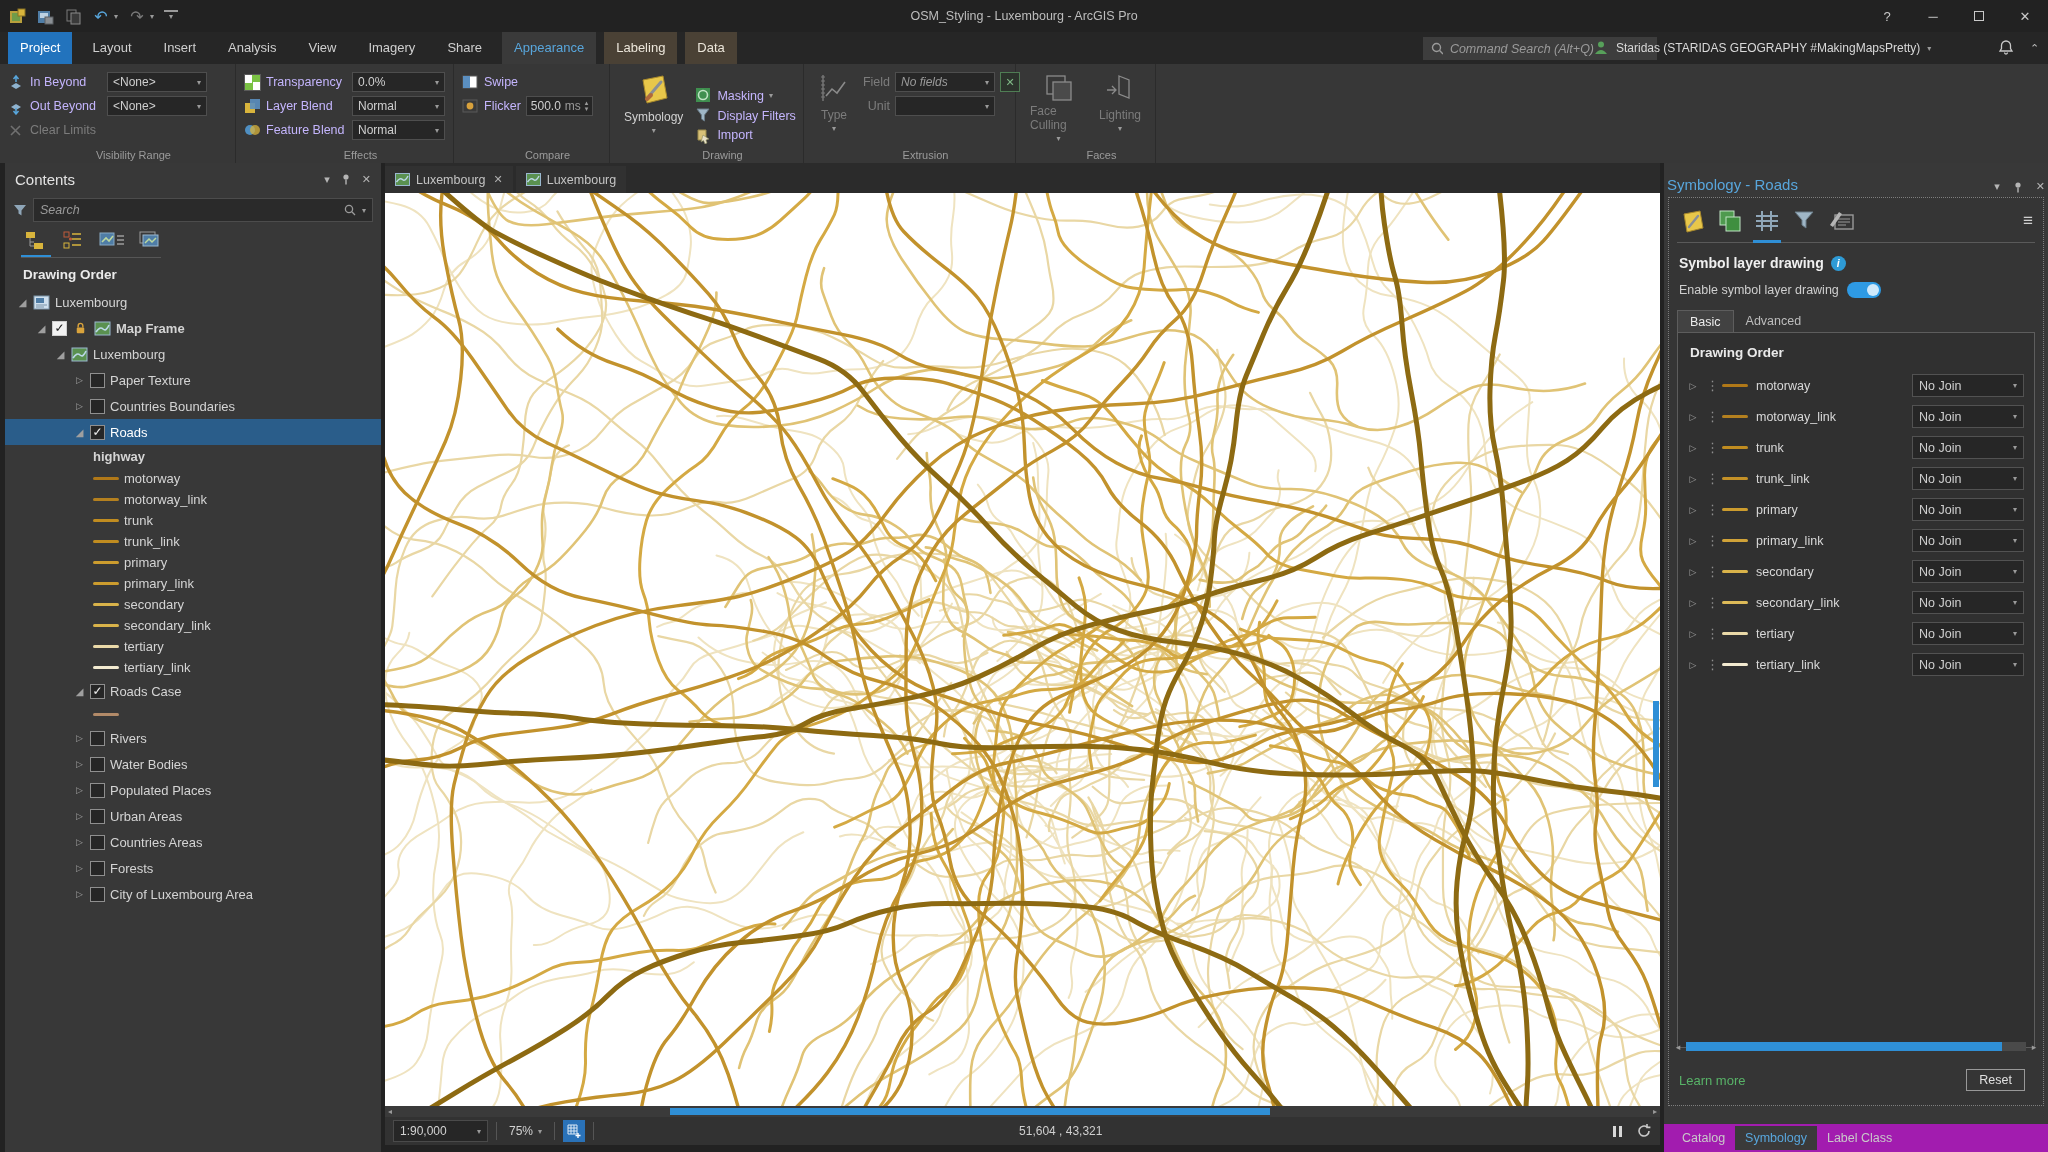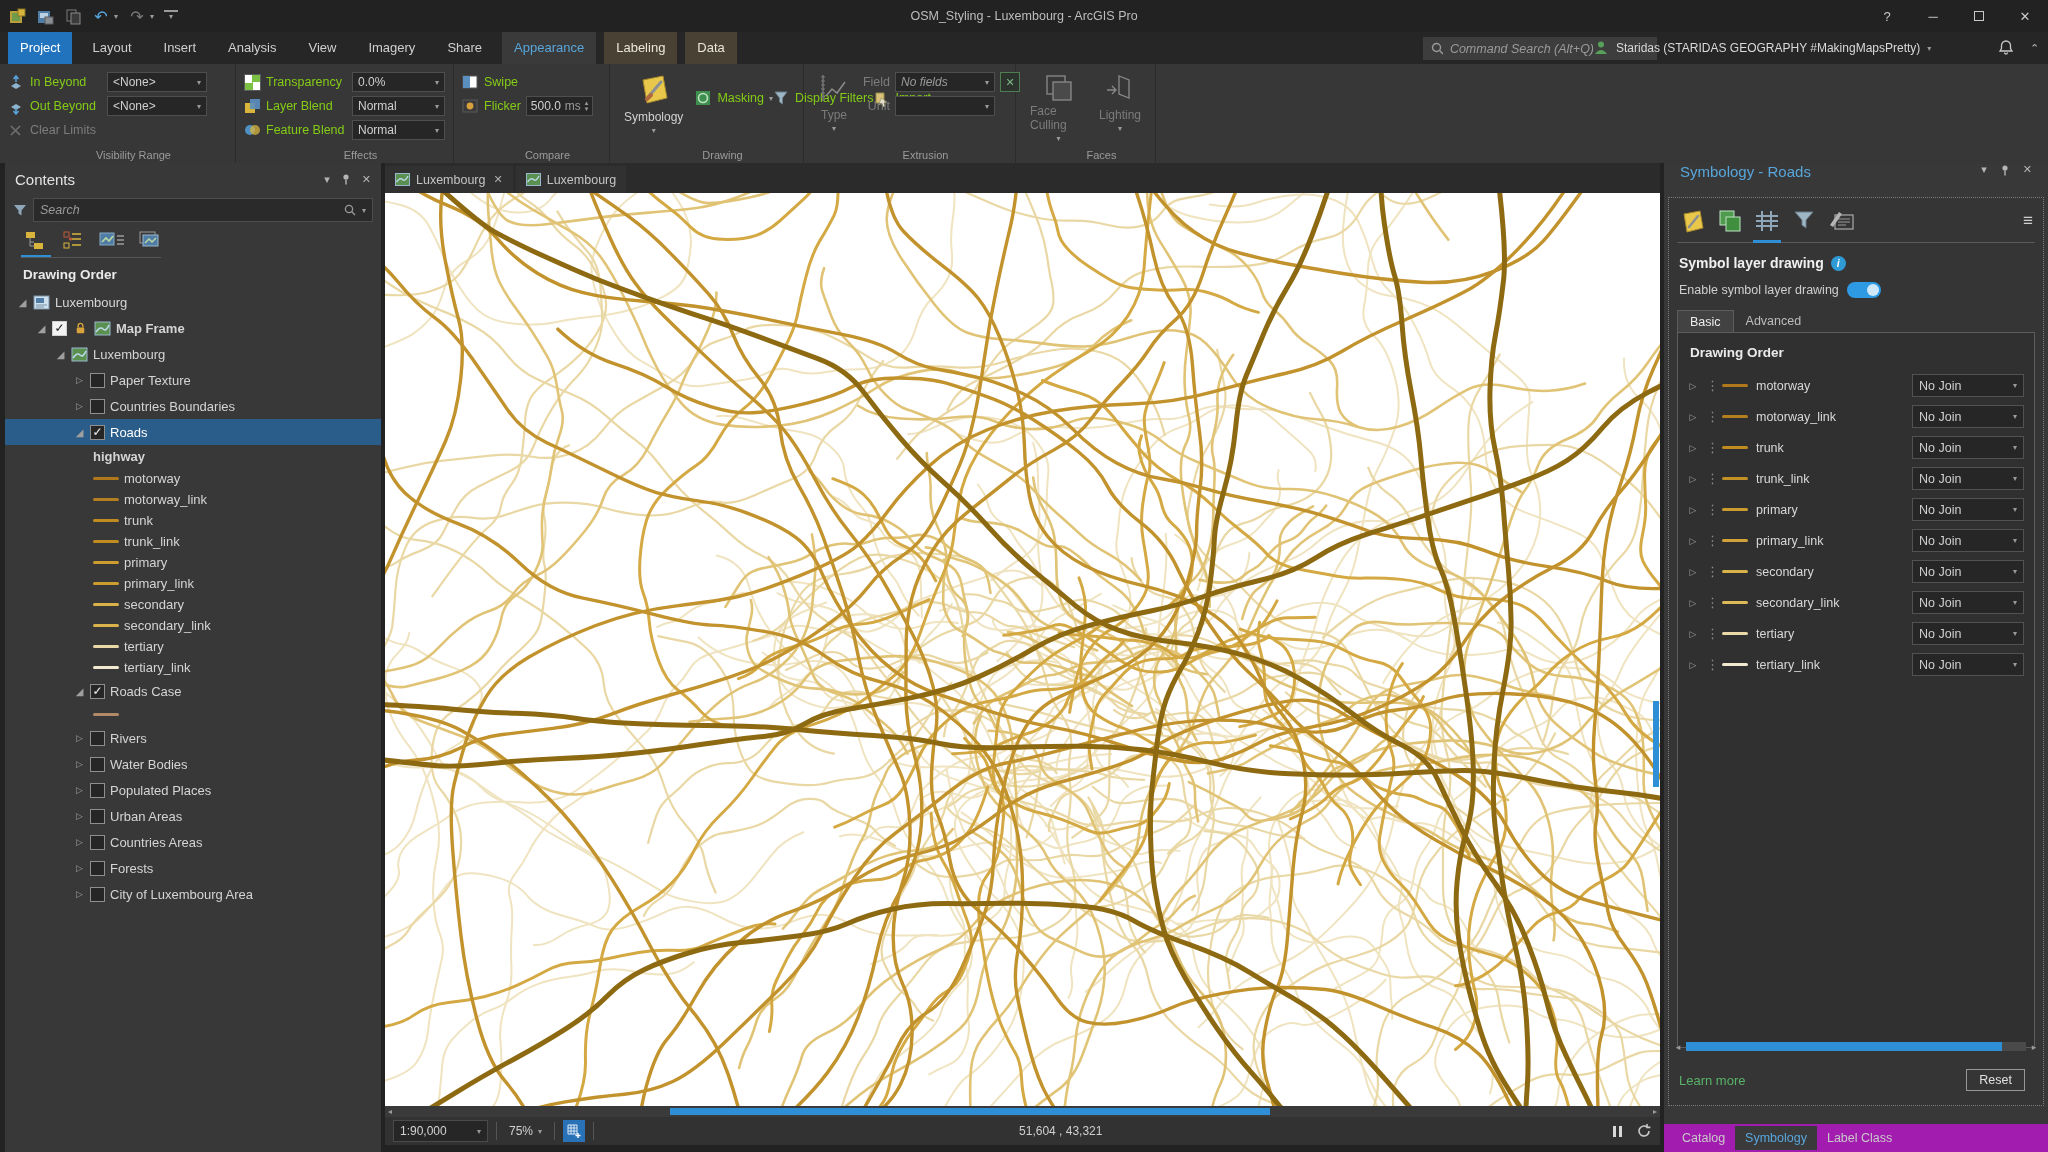--- a/index.html
+++ b/index.html
@@ -38,21 +38,21 @@
   .userblock { position:absolute; left:1593px; top:0; height:32px; display:flex; align-items:center; gap:7px; color:#d9d9d9; font-size:12px; }
   .userblock .caret-s { color:#9a9a9a; font-size:8px; }
   .bellwrap { position:absolute; left:1998px; top:7px; }
   .ribbonchev { position:absolute; left:2030px; top:10px; color:#bdbdbd; font-size:11px; }
 
   
   .ribbon { position:absolute; left:0; top:64px; width:100%; height:99px; background:#373737; display:flex; }
   .rgroup { position:relative; height:99px; border-right:1px solid #2b2b2b; padding:6px 8px 18px 8px; }
   .rgrouplabel { position:absolute; bottom:2px; left:16px; width:100%; text-align:center; font-size:11px; color:#9b9b9b; }
   .rrow { display:flex; align-items:center; height:24px; gap:5px; }
-  .rlbl { font-size:12.5px; color:#84cc16; white-space:nowrap; }
+  .rlbl { font-size:12.5px; color:#c4b5fd; white-space:nowrap; }
   .rlbl.dim { color:#7c7c7c; }
   .combo { background:#262626; border:1px solid #4e4e4e; height:20px; display:flex; align-items:center;
     justify-content:space-between; padding:0 5px; font-size:12px; color:#cfcfcf; }
   .combo .caret-s { color:#9a9a9a; font-size:8px; margin-left:6px; }
   .combo.italic span.val { font-style:italic; color:#9a9a9a; }
   .spin { background:#262626; border:1px solid #4e4e4e; height:20px; display:flex; align-items:center; padding:0 4px; font-size:12px; color:#cfcfcf; gap:4px; }
   .spin .updown { display:flex; flex-direction:column; font-size:7px; color:#9a9a9a; line-height:6px; }
   .bigbtn { display:flex; flex-direction:column; align-items:center; justify-content:flex-start; padding:2px 6px; gap:2px; }
   .bigbtn .blabel { font-size:12px; color:#d2d2d2; }
   .bigbtn .caret-s { font-size:8px; color:#9a9a9a; }
@@ -111,21 +111,21 @@
   .mstatus .sep { width:1px; height:18px; background:#555555; }
   .scombo { width:95px; height:22px; background:#262626; border:1px solid #4a4a4a; display:flex; align-items:center; justify-content:space-between; padding:0 6px; font-size:12px; color:#d2d2d2; }
   .zcombo { height:22px; display:flex; align-items:center; gap:5px; font-size:12px; color:#d2d2d2; padding:0 4px; }
   .gridbtn { width:22px; height:22px; background:#2a72b8; display:flex; align-items:center; justify-content:center; }
   .coords { position:absolute; left:53%; transform:translateX(-50%); font-size:12px; color:#cfcfcf; }
   .mstatus .rlights { margin-left:auto; display:flex; align-items:center; gap:14px; }
   .pausebars { display:flex; gap:3px; }
   .pausebars i { display:block; width:3px; height:11px; background:#d8d8d8; }
 
   
-  .symhdr { height:30px; display:flex; align-items:flex-start; padding:0 16px;gap:20px; }
+  .symhdr { height:30px; display:flex; align-items:flex-end; padding:0 3px;gap:20px; }
   .symhdr .ptitle { font-size:15px; color:#58a6dc; }
   .symhdr .hicons { margin-left:auto; display:flex; gap:12px; align-items:center; color:#b5b5b5; font-size:11px; }
   .symbody { position:absolute; left:4px; right:4px; top:34px; bottom:46px; border:1px dotted #7e7e7e; background:#353535; padding:6px 8px; }
   .icostrip { display:flex; align-items:center; gap:9px; padding:4px 2px 8px 2px; border-bottom:1px solid #5a5a5a; position:relative; }
   .ico { width:28px; height:26px; display:flex; align-items:center; justify-content:center; position:relative; }
   .ico.active::after { content:""; position:absolute; left:0; right:0; bottom:-9px; height:3px; background:#2f8fd6; }
   .icostrip .burger { margin-left:auto; color:#d0d0d0; font-size:17px; }
   .sldhead { display:flex; align-items:center; gap:7px; margin:12px 2px 0 2px; font-size:14px; font-weight:bold; color:#f0f0f0; }
   .infoi { width:15px; height:15px; border-radius:50%; background:#2e9bd6; color:#ffffff; font-size:10.5px; font-weight:bold;
     display:flex; align-items:center; justify-content:center; font-style:italic; }
@@ -352,21 +352,21 @@
     <div class="rgroup" style="width:194px; display:flex;">
       <div class="bigbtn">
         <svg width="34" height="36">
           <path d="M6 8 L26 4 L30 26 L10 31 Z" fill="#e8c74a" stroke="#a8892c"></path>
           <path d="M12 24 L24 10" stroke="#8a8f94" stroke-width="3" stroke-linecap="round"></path>
           <path d="M10 27 l4 -4" stroke="#b0693a" stroke-width="4" stroke-linecap="round"></path>
         </svg>
         <span class="blabel">Symbology</span>
         <span class="caret-s">▾</span>
       </div>
-      <div style="display:flex; flex-direction:row; margin-left:6px;margin-top:16px;">
+      <div style="display:flex; flex-direction:column; margin-left:6px;margin-top:16px;">
         <div class="rrow">
           <svg class="icon16">
               <rect x="1" y="1" width="14" height="14" fill="#3f8f4f"></rect>
               <circle cx="8" cy="8" r="4.5" fill="none" stroke="#bfe3c4" stroke-width="1.6"></circle>
             </svg>
           <span class="rlbl">Masking</span>
           <span class="caret-s">▾</span>
         </div>
         <div class="rrow">
           <svg class="icon16">

